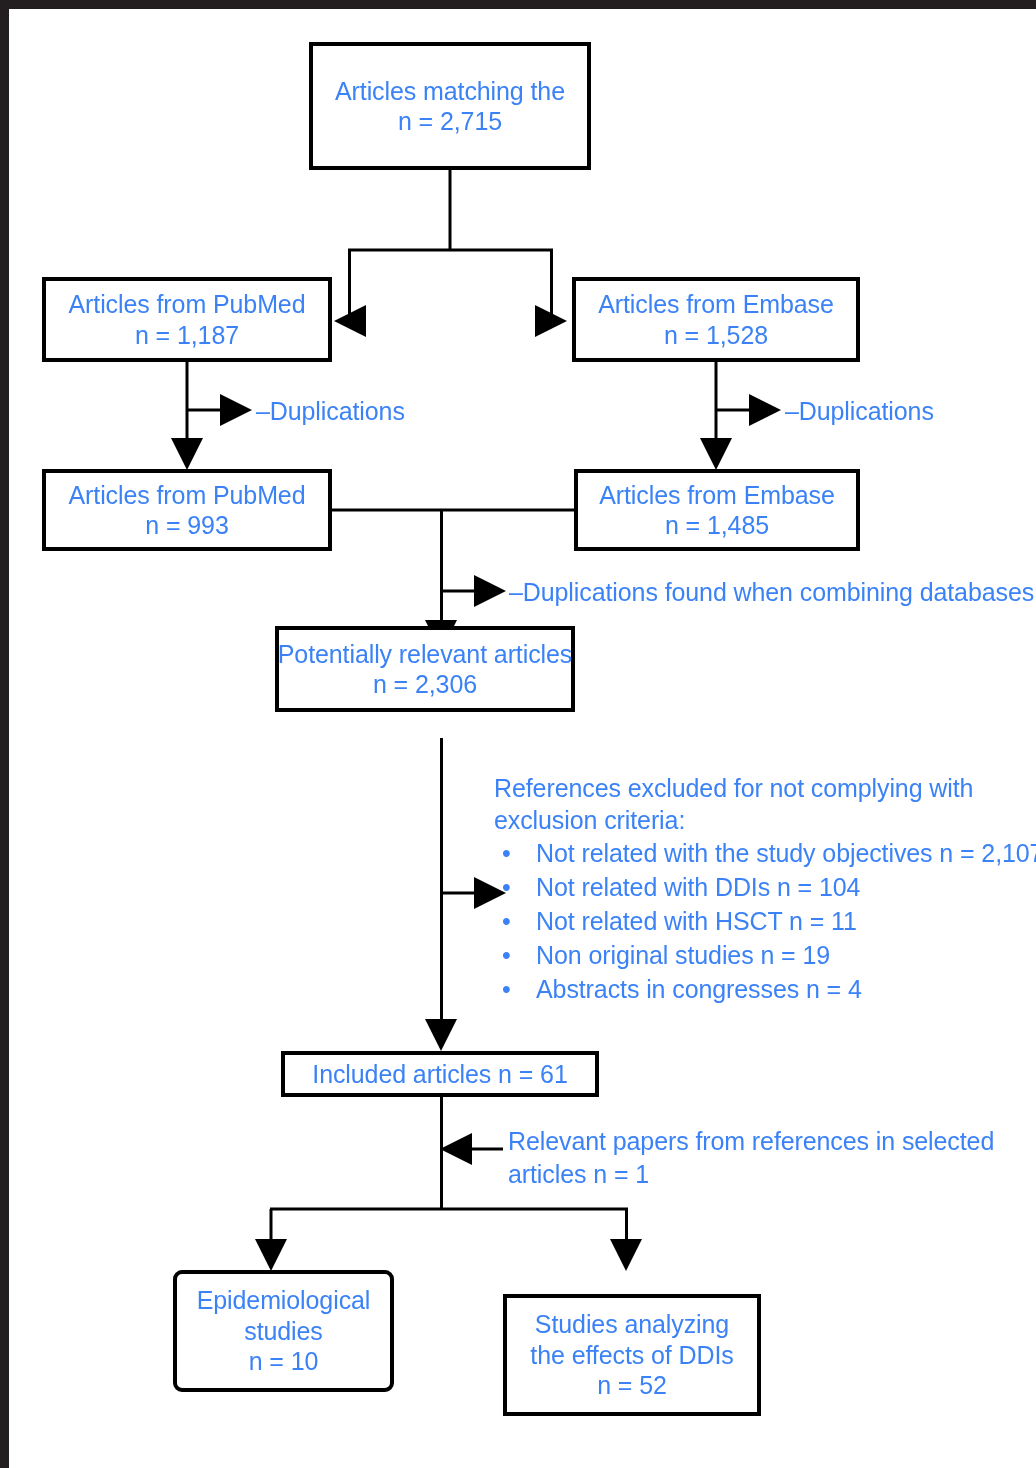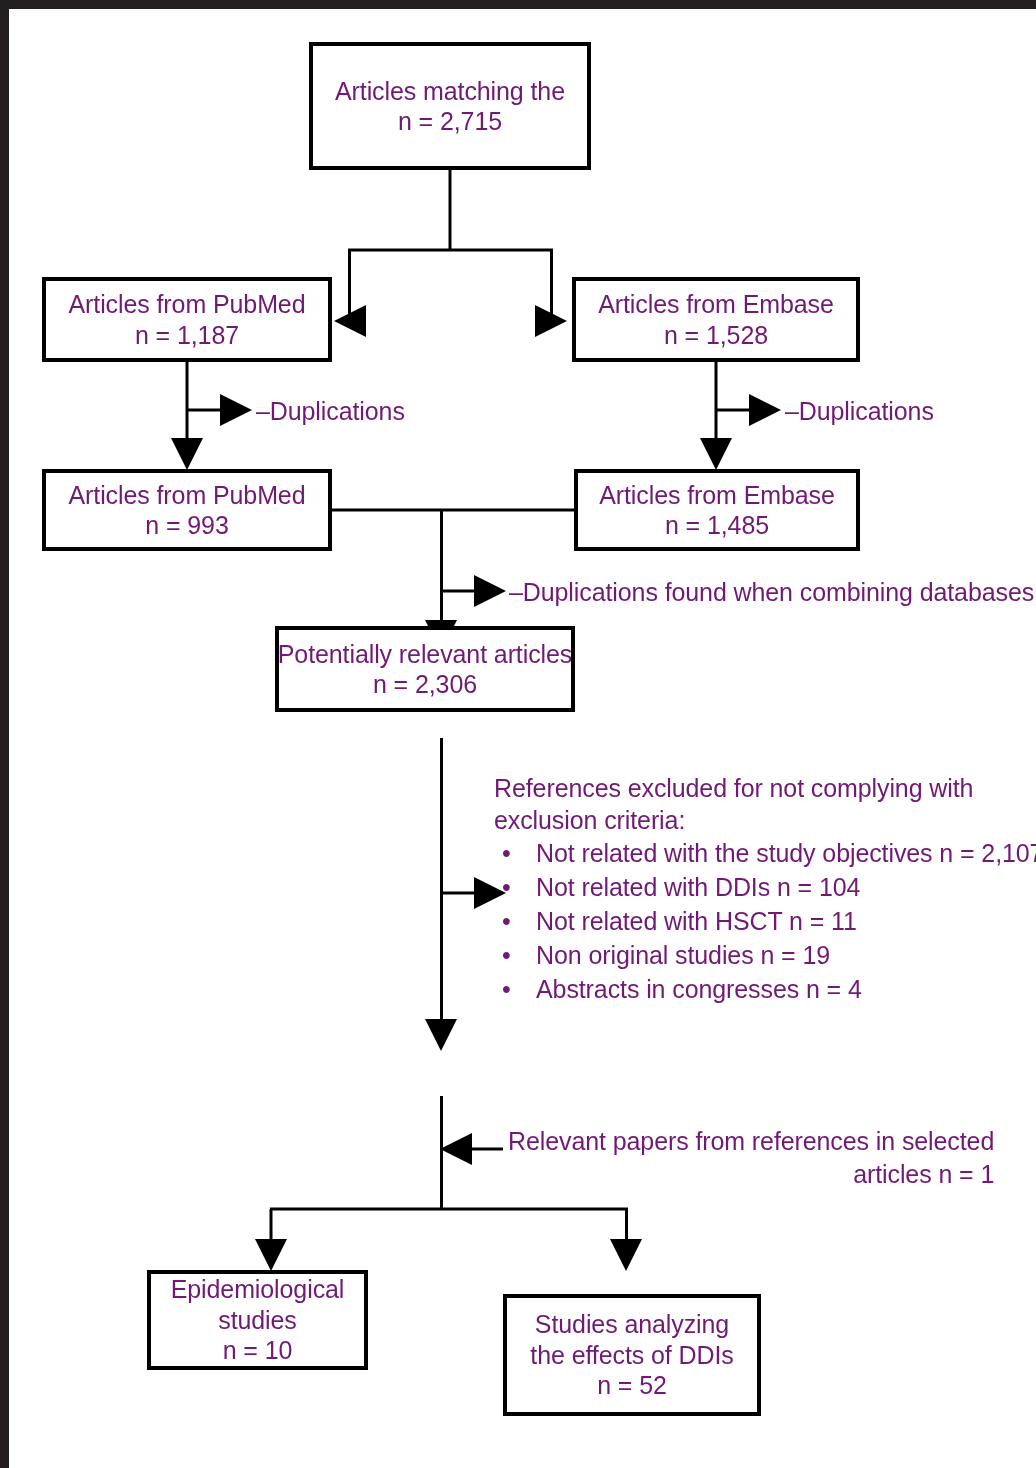--- a/index.html
+++ b/index.html
@@ -6,21 +6,21 @@
     margin: 0;
     padding: 0;
     background: #ffffff;
   }
   #page {
     position: relative;
     width: 1036px;
     height: 1468px;
     background: #ffffff;
     font-family: "Liberation Sans", sans-serif;
-    color: #701a75;
+    color: #3b82f6;
     overflow: hidden;
     box-sizing: border-box;
     border-top: 9px solid #231f20;
     border-left: 9px solid #231f20;
   }
   #canvas {
     position: absolute;
     inset: 0;
   }
   .node {
@@ -194,27 +194,30 @@
         <span class="bullet">•</span>
         <span>Non original studies n = 19</span>
       </li>
       <li>
         <span class="bullet">•</span>
         <span>Abstracts in congresses n = 4</span>
       </li>
     </ul>
   </div>
 
+  <div class="node" style="left:272px; top:1042px; width:318px; height:46px;">
+    <span class="ln">Included articles n = 61</span>
+  </div>
 
   <div class="freetext" style="left:499px; top:1107px;">
     <span class="ln" style="display:block;margin-top:9px;">Relevant papers from references in selected</span>
-    <span class="ln" style="display:block;text-align:right;">articles n = 1</span>
-  </div>
-
-  <div class="node" style="left:138px; top:1261px; width:221px; height:100px;">
+    <span class="ln" style="display:block;">articles n = 1</span>
+  </div>
+
+  <div class="node" style="left:164px; top:1261px; width:221px; height:122px;border-radius:9px;">
     <span class="ln">Epidemiological</span>
     <span class="ln">studies</span>
     <span class="ln">n = 10</span>
   </div>
 
   <div class="node" style="left:494px; top:1261px; width:258px; height:122px;margin-top:24px;">
     <span class="ln">Studies analyzing</span>
     <span class="ln">the effects of DDIs</span>
     <span class="ln">n = 52</span>
   </div>

